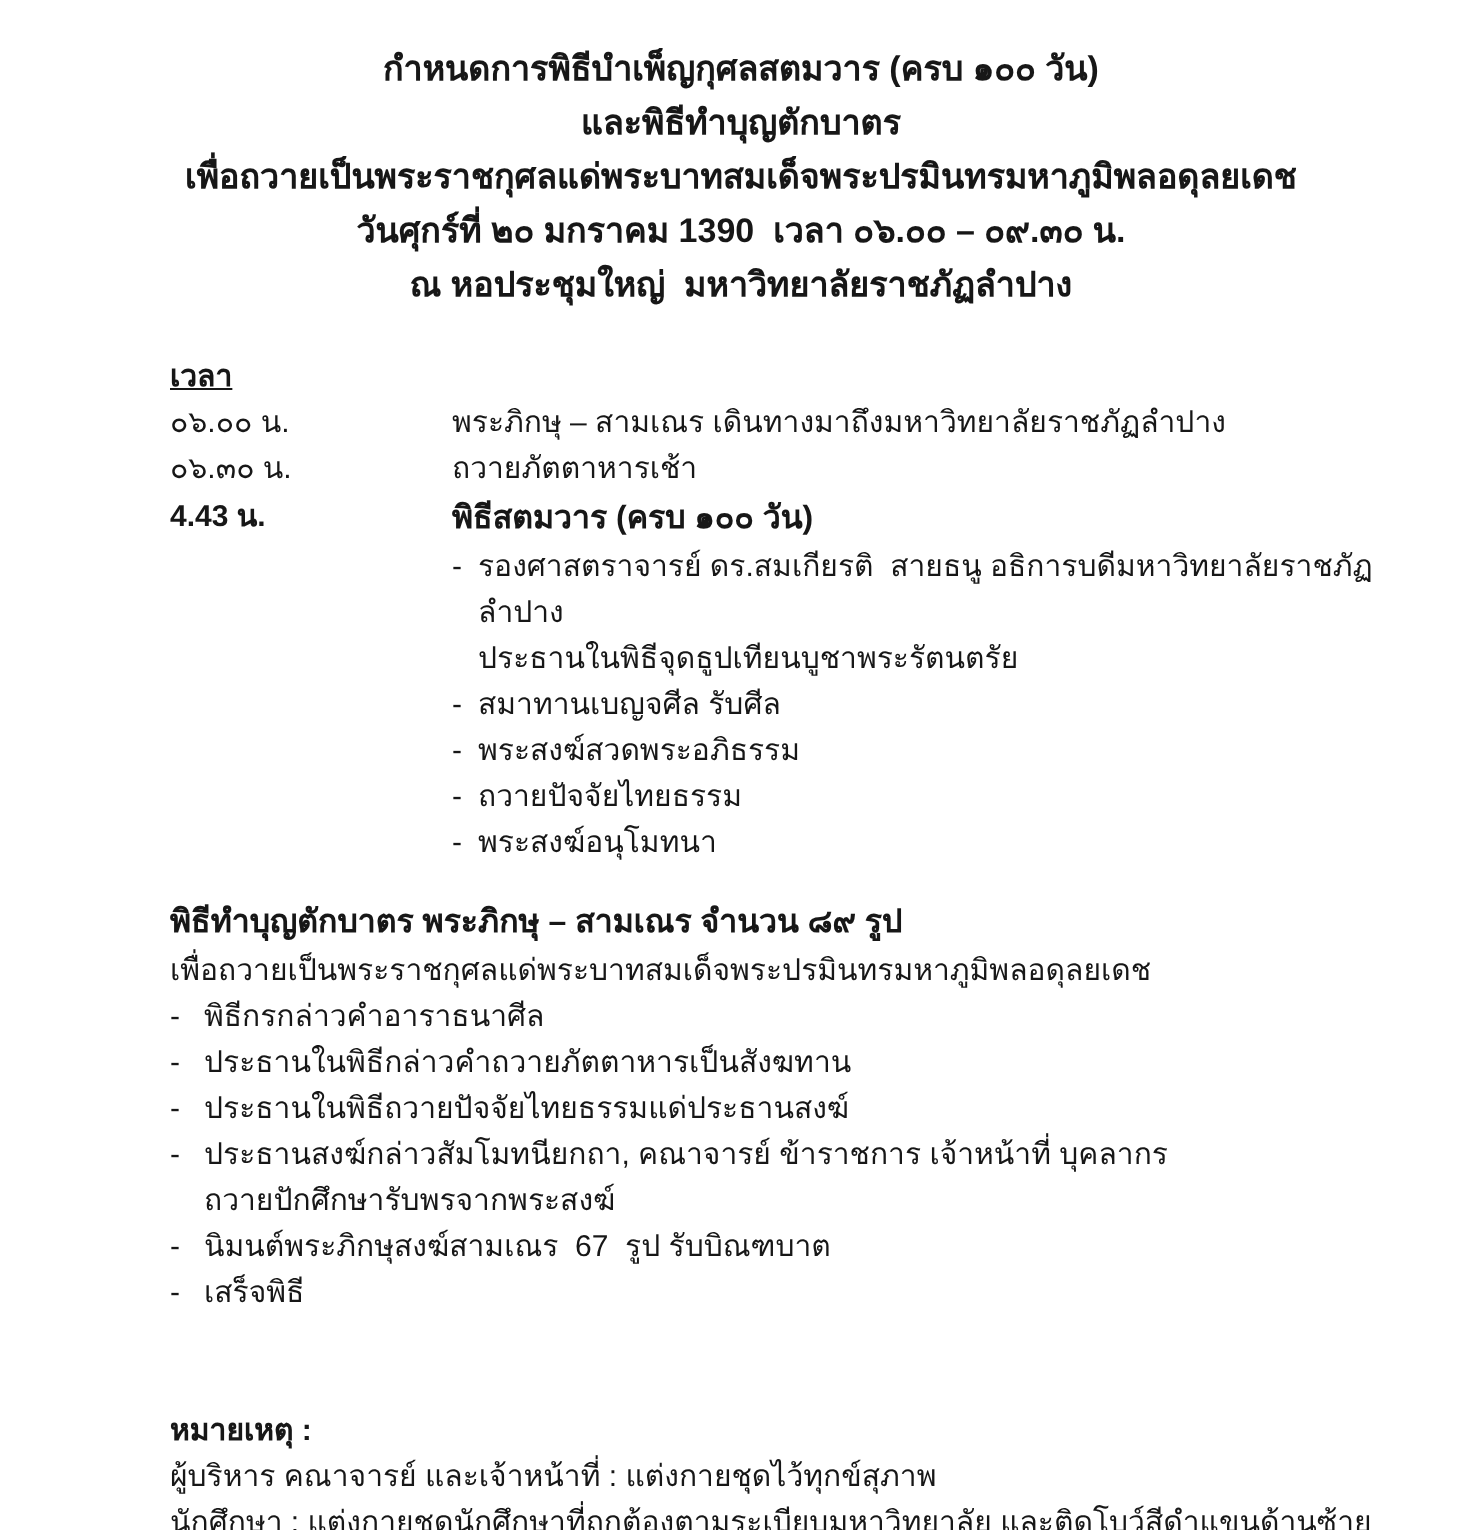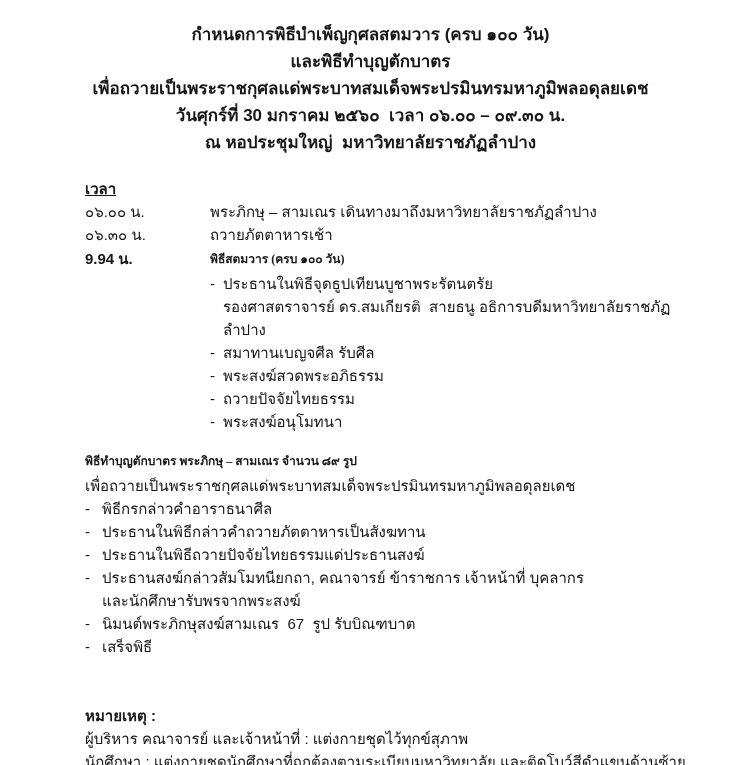--- a/index.html
+++ b/index.html
@@ -37,36 +37,36 @@
     margin: 21px 30px 0 85px;
   }
   .sched-label {
     font-weight: bold;
     line-height: 23px;
     text-decoration: underline;
   }
   .sched-row {
     display: flex;
     align-items: flex-start;
+    gap: 16px;
   }
   .sched-row .time {
     width: 125px;
     flex-shrink: 0;
     white-space: pre-wrap;
   }
   .sched-row .content {
     flex: 1;
   }
   .activity {
     white-space: pre-wrap;
   }
   .activity.bold {
-    font-size: 12px;
+    font-size: 16px;
     line-height: 25px;
-    font-family: Liberation Serif, serif;
   }
   .row-0730 { margin-top: 1px; }
   .row-0800 { margin-top: 16px; }
   .bullet-item {
     display: flex;
     align-items: flex-start;
   }
   .bullet-item .dash {
     width: 13px;
     flex-shrink: 0;
@@ -91,47 +91,47 @@
   }
 </style>
 </head>
 <body>
 
 <div class="page">
   <div class="title-block">
       <div class="title-line">กำหนดการพิธีบำเพ็ญกุศลสตมวาร (ครบ ๑๐๐ วัน)</div>
       <div class="title-line">และพิธีทำบุญตักบาตร</div>
       <div class="title-line">เพื่อถวายเป็นพระราชกุศลแด่พระบาทสมเด็จพระปรมินทรมหาภูมิพลอดุลยเดช</div>
-      <div class="title-line">วันศุกร์ที่ 30 มกราคม ๒๕๖๐  เวลา ๐๖.๐๐ – ๐๙.๓๐ น.</div>
+      <div class="title-line">วันศุกร์ที่ ๒๐ มกราคม 1390  เวลา ๐๖.๐๐ – ๐๙.๓๐ น.</div>
       <div class="title-line">ณ หอประชุมใหญ่  มหาวิทยาลัยราชภัฏลำปาง</div>
     </div>
   <div class="schedule">
     <div class="sched-label">เวลา</div>
     <div>
         <div class="sched-row row-0600">
           <div class="time">๐๖.๐๐ น.</div>
           <div class="content">
             <div class="activity">พระภิกษุ – สามเณร เดินทางมาถึงมหาวิทยาลัยราชภัฏลำปาง</div>
           </div>
         </div>
         <div class="sched-row row-0630">
           <div class="time">๐๖.๓๐ น.</div>
           <div class="content">
             <div class="activity">ถวายภัตตาหารเช้า</div>
           </div>
         </div>
         <div class="sched-row row-0730">
-          <div class="time bold">9.94 น.</div>
+          <div class="time bold">4.43 น.</div>
           <div class="content">
             <div class="activity bold">พิธีสตมวาร (ครบ ๑๐๐ วัน)</div>
             <div class="bullet-item">
               <span class="dash">-</span>
               <div class="bullet-lines">
+                <div>รองศาสตราจารย์ ดร.สมเกียรติ  สายธนู อธิการบดีมหาวิทยาลัยราชภัฏลำปาง</div>
                 <div>ประธานในพิธีจุดธูปเทียนบูชาพระรัตนตรัย</div>
-                <div>รองศาสตราจารย์ ดร.สมเกียรติ  สายธนู อธิการบดีมหาวิทยาลัยราชภัฏลำปาง</div>
               </div>
             </div>
             <div class="bullet-item">
               <span class="dash">-</span>
               <div class="bullet-lines">
                 <div>สมาทานเบญจศีล รับศีล</div>
               </div>
             </div>
             <div class="bullet-item">
               <span class="dash">-</span>
@@ -172,21 +172,21 @@
             <div class="bullet-item">
               <span class="dash">-</span>
               <div class="bullet-lines">
                 <div>ประธานในพิธีถวายปัจจัยไทยธรรมแด่ประธานสงฆ์</div>
               </div>
             </div>
             <div class="bullet-item">
               <span class="dash">-</span>
               <div class="bullet-lines">
                 <div>ประธานสงฆ์กล่าวสัมโมทนียกถา, คณาจารย์ ข้าราชการ เจ้าหน้าที่ บุคลากร</div>
-                <div>และนักศึกษารับพรจากพระสงฆ์</div>
+                <div>ถวายปักศึกษารับพรจากพระสงฆ์</div>
               </div>
             </div>
             <div class="bullet-item">
               <span class="dash">-</span>
               <div class="bullet-lines">
                 <div>นิมนต์พระภิกษุสงฆ์สามเณร  67  รูป รับบิณฑบาต</div>
               </div>
             </div>
             <div class="bullet-item">
               <span class="dash">-</span>

